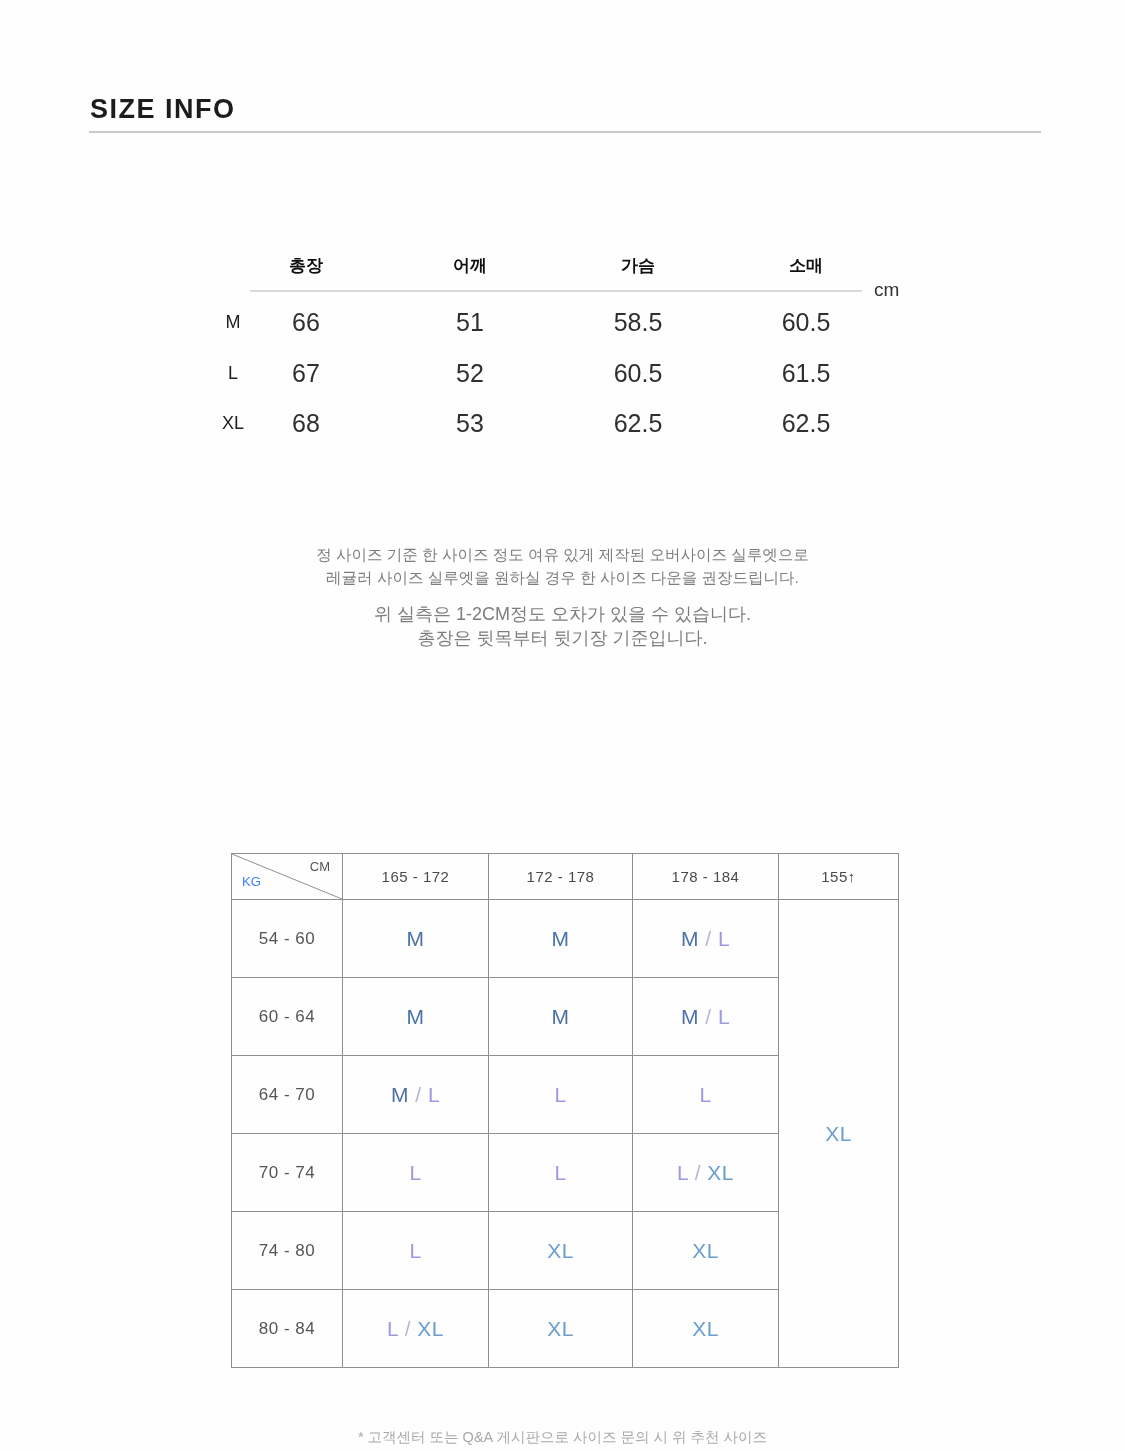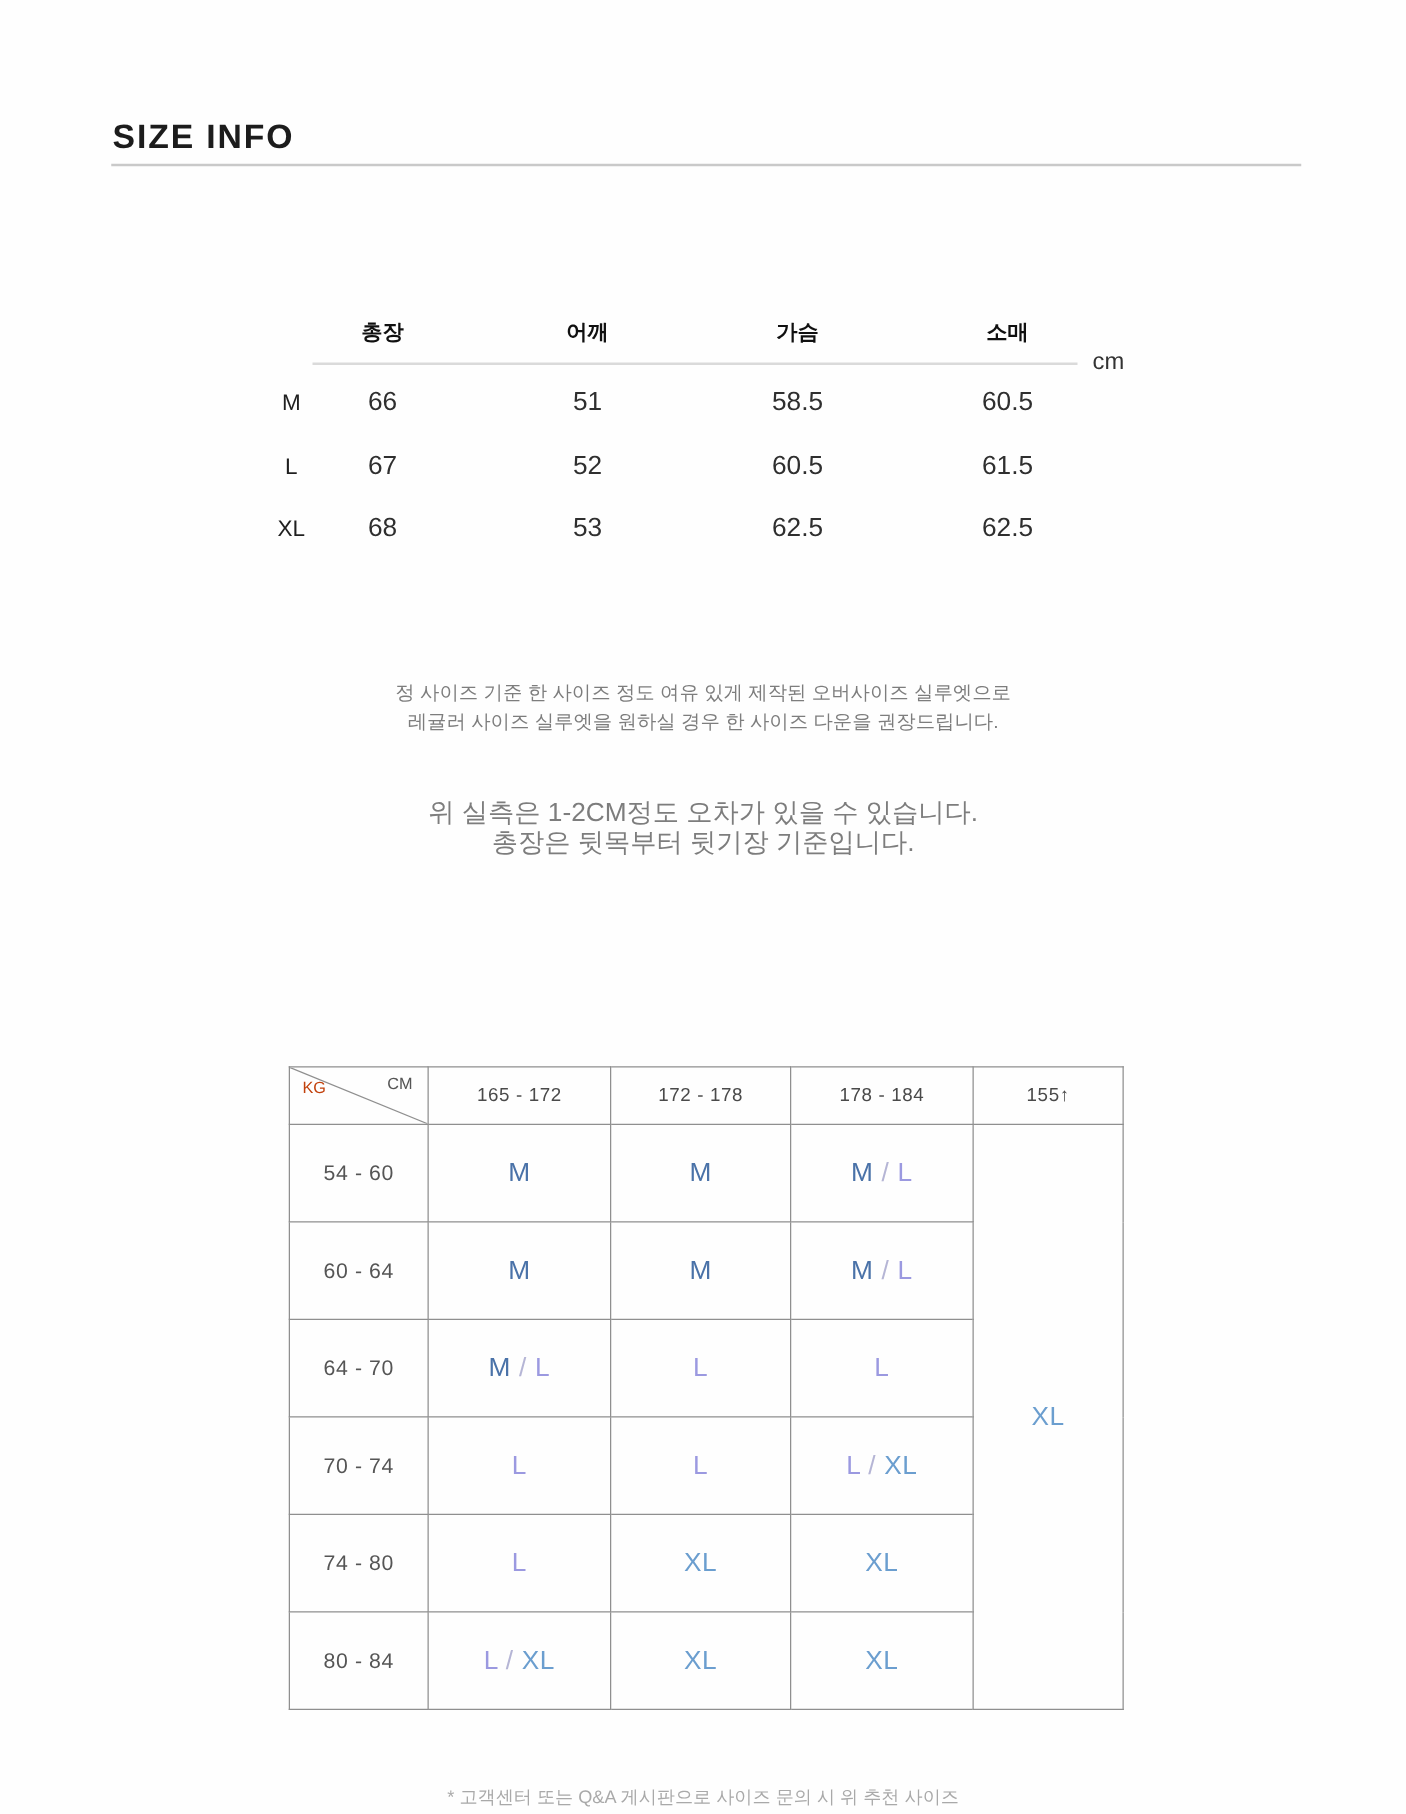--- a/index.html
+++ b/index.html
@@ -15,54 +15,54 @@
   .page-title{
     position:absolute;left:90px;top:94px;
     font-size:27px;font-weight:600;letter-spacing:1.5px;color:#1c1c1c;
   }
   .title-divider{
     position:absolute;left:89px;top:131px;width:952px;height:2px;background:#c9c9c9;
   }
 
   
   .st-cell{position:absolute;transform:translateX(-50%);white-space:nowrap;
-    font-size:21px;color:#2f2f2f;line-height:22px;}
+    font-size:25px;color:#2f2f2f;line-height:22px;}
   .st-head{font-weight:bold;font-size:17px;color:#101010;}
   .st-rowlabel{font-size:18px;color:#1f1f1f;}
   .cx0{left:233px}.cx1{left:306px}.cx2{left:470px}.cx3{left:638px}.cx4{left:806px}
   .ry-h{top:255px}.ry-0{top:311px}.ry-1{top:362px}.ry-2{top:412px}
   .st-line{position:absolute;left:250px;top:290px;width:612px;height:2px;background:#dadada;}
   .st-cm{position:absolute;left:874px;top:279px;font-size:19px;color:#333;}
 
   
   .centered{position:absolute;left:0;width:1125px;text-align:center;}
   .fit-label{top:501px;font-size:16px;letter-spacing:1px;color:#8c8c8c;}
   .fit-desc{top:543px;font-size:15.5px;line-height:23px;color:#7d7d7d;}
-  .note{top:639px;font-size:21px;line-height:24px;color:#7d7d7d;}
+  .note{top:602px;font-size:18px;line-height:24px;color:#7d7d7d;}
   .recommend-title{top:781px;font-size:20px;letter-spacing:1px;color:#9a9a9a;}
 
   
   table.rec{
     position:absolute;left:231px;top:853px;
     border-collapse:collapse;table-layout:fixed;width:667px;
   }
   table.rec td,table.rec th{
     border:1px solid #8f8f8f;text-align:center;vertical-align:middle;
     padding:0;font-weight:normal;
   }
   .w0{width:111px}.w1{width:146px}.w2{width:144px}.w3{width:146px}.w4{width:120px}
   tr.hrow{height:46px;}
   tr.drow{height:78px;}
   td.range-h{font-size:15px;color:#4a4a4a;letter-spacing:.5px;}
   td.kg-cell{font-size:17px;color:#555;letter-spacing:.5px;}
   td.size-cell{font-size:21px;letter-spacing:.5px;}
   td.corner{position:relative;}
   td.corner svg{position:absolute;left:0;top:0;width:100%;height:100%;}
   .corner-cm{position:absolute;top:5px;right:12px;font-size:13px;color:#555;}
-  .corner-kg{position:absolute;bottom:22px;left:10px;font-size:13px;color:#c2410c;}
+  .corner-kg{position:absolute;bottom:10px;left:10px;font-size:13px;color:#3b82f6;}
 
   .tok-M{color:var(--c-m,#4a72a8);}
   .tok-L{color:var(--c-l,#9b99e0);}
   .tok-XL{color:var(--c-xl,#6b9ecf);}
   .tok-sep{color:var(--c-sep,#b5b5d5);}
 
   
   .footnote{top:1428px;font-size:14.5px;color:#a9a9a9;}
 </style>
 </head>

